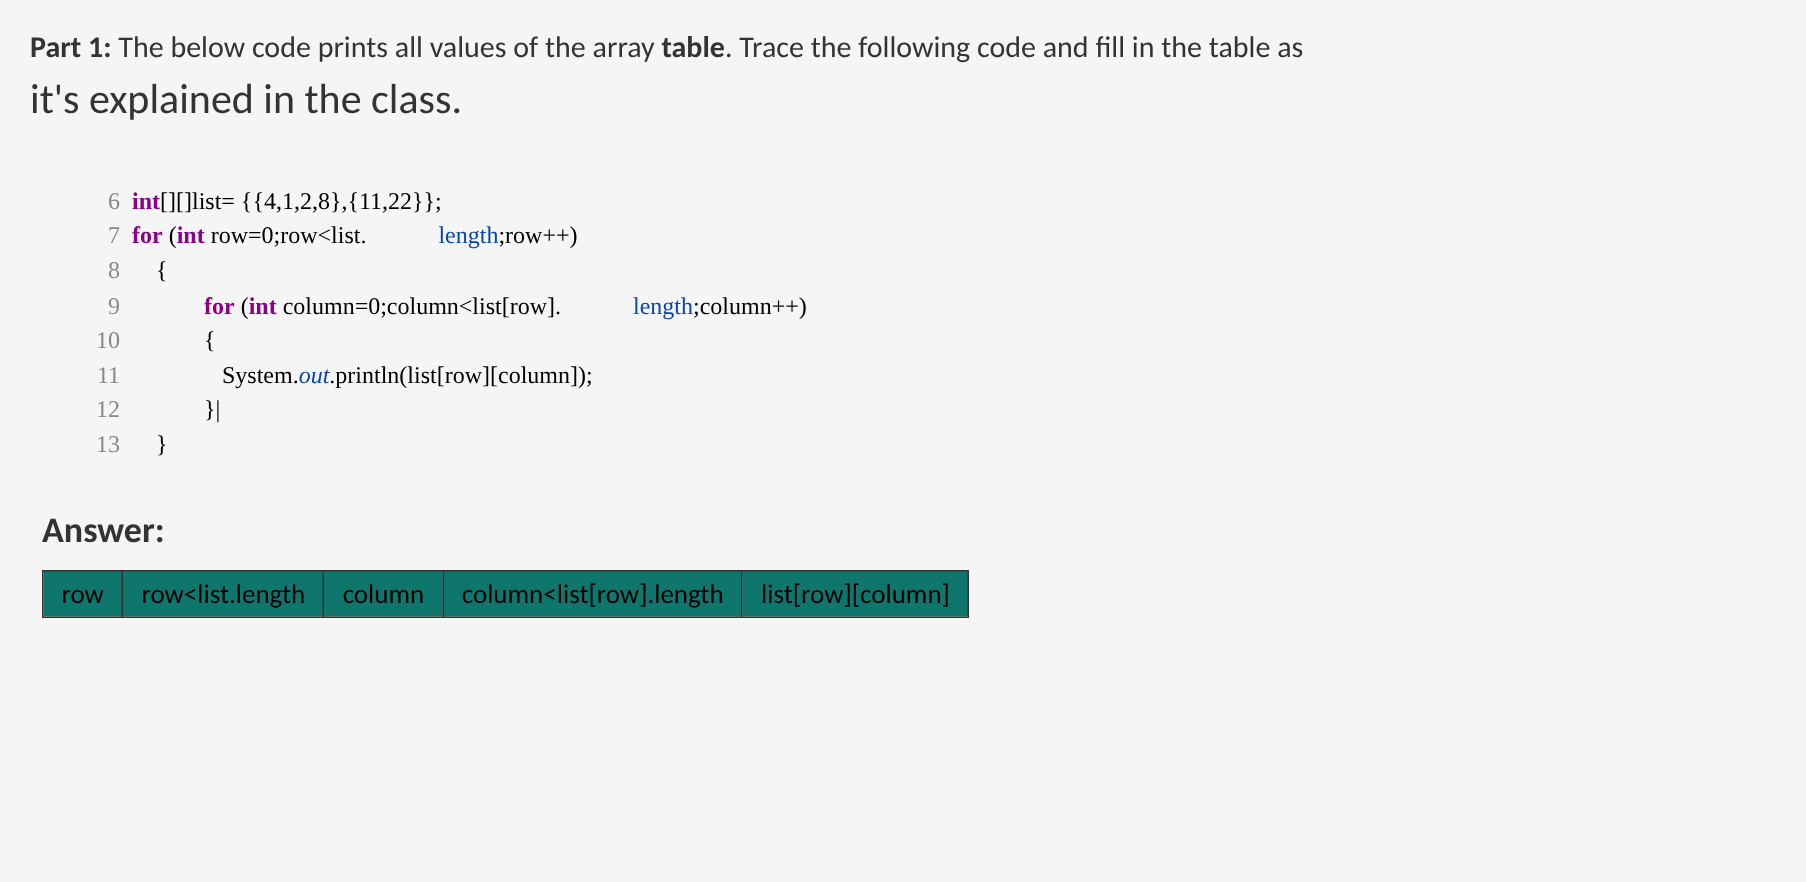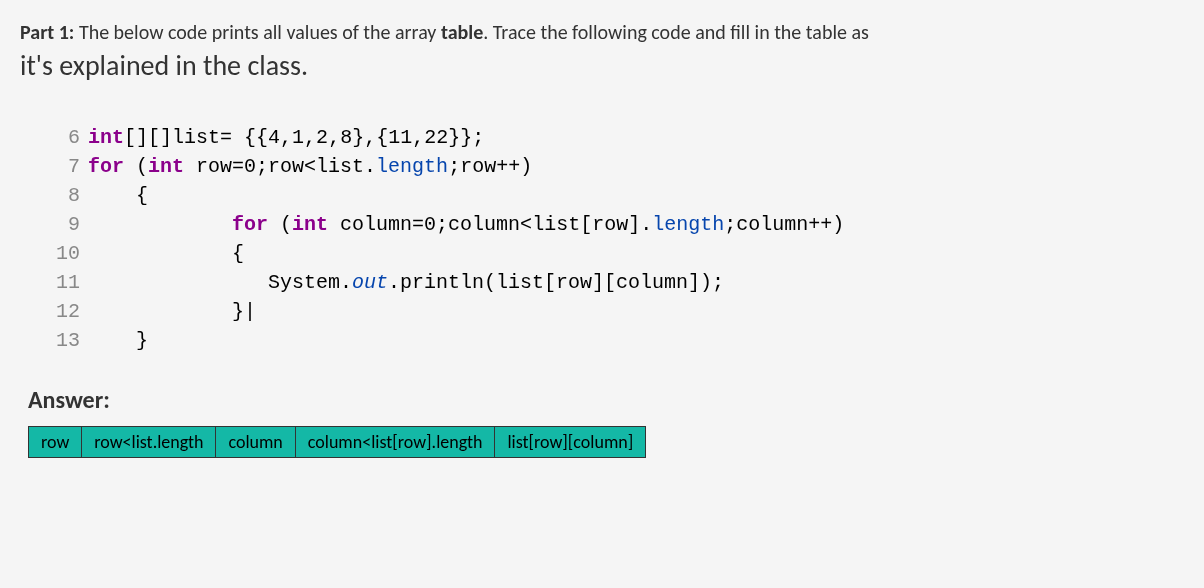--- a/index.html
+++ b/index.html
@@ -20,22 +20,22 @@
     }
     .part-heading strong {
       font-weight: bold;
     }
     .description {
       font-size: 28px;
       color: #333;
       margin-bottom: 40px;
     }
     .code-block {
-      font-family: Liberation Mono, monospace;
-      font-size: 20px;
+      font-family: Liberation Serif, serif;
+      font-size: 16px;
       line-height: 1.45;
       margin-left: 20px;
       margin-bottom: 30px;
       white-space: pre;
     }
     .ln {
       color: #888;
       display: inline-block;
       width: 40px;
       text-align: right;
@@ -43,20 +43,21 @@
     }
     .kw {
       color: #8b008b;
       font-weight: bold;
     }
     .num {
       color: #000;
     }
     .method {
       color: #0645ad;
+      margin-left: 48px;
     }
     .italic-method {
       font-style: italic;
       color: #0645ad;
     }
     .answer-heading {
       font-size: 24px;
       font-weight: bold;
       color: #333;
       margin-bottom: 12px;
@@ -67,21 +68,21 @@
       margin-left: 8px;
       font-size: 18px;
     }
     .trace-table th, .trace-table td {
       border: 1px solid #333;
       padding: 4px 12px;
       text-align: left;
       font-weight: normal;
     }
     .trace-table th {
-      background: #14b8a6;
+      background: #0f766e;
     }
   </style>
 </head>
 <body>
 
 <div class="part-heading">
   <strong>Part 1:</strong><span> The below code prints all values of the array </span><strong>table</strong><span>. Trace the following code and fill in the table as</span>
 </div>
 <div class="description">it's explained in the class.</div>
 

